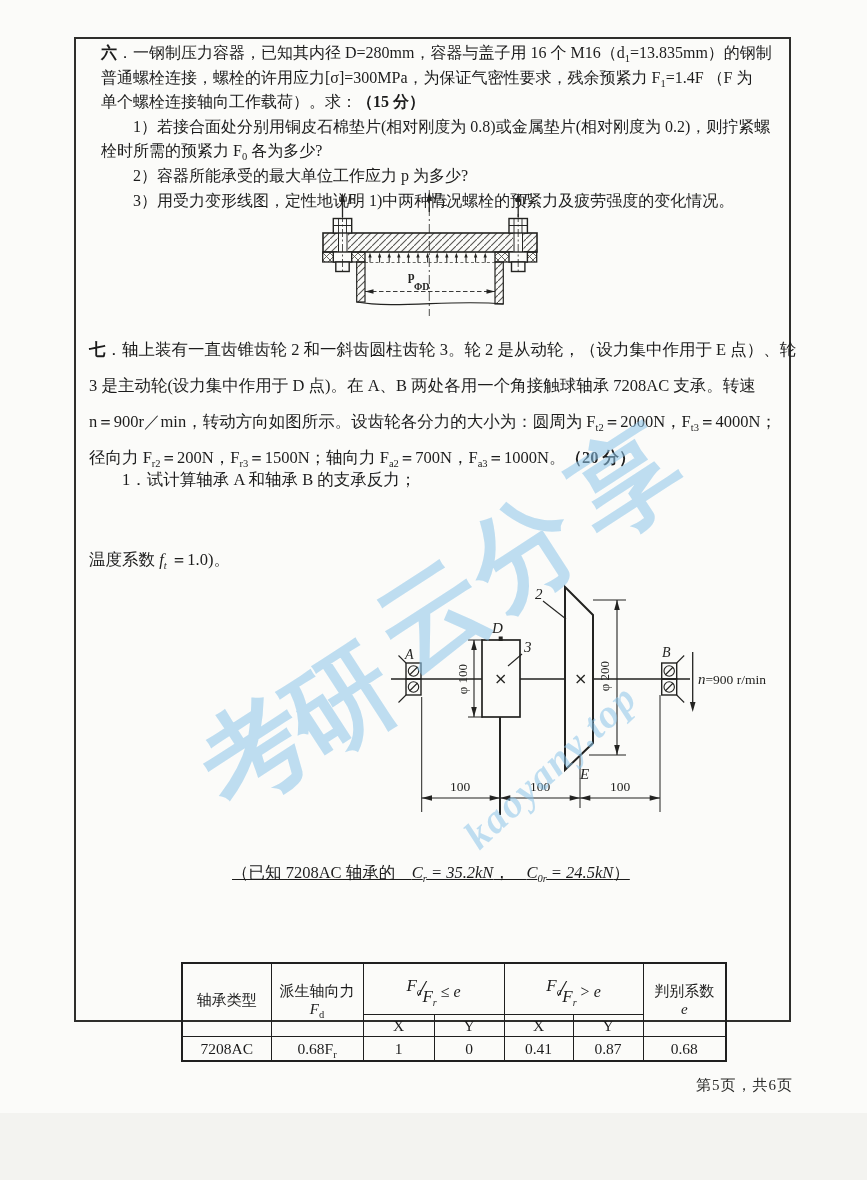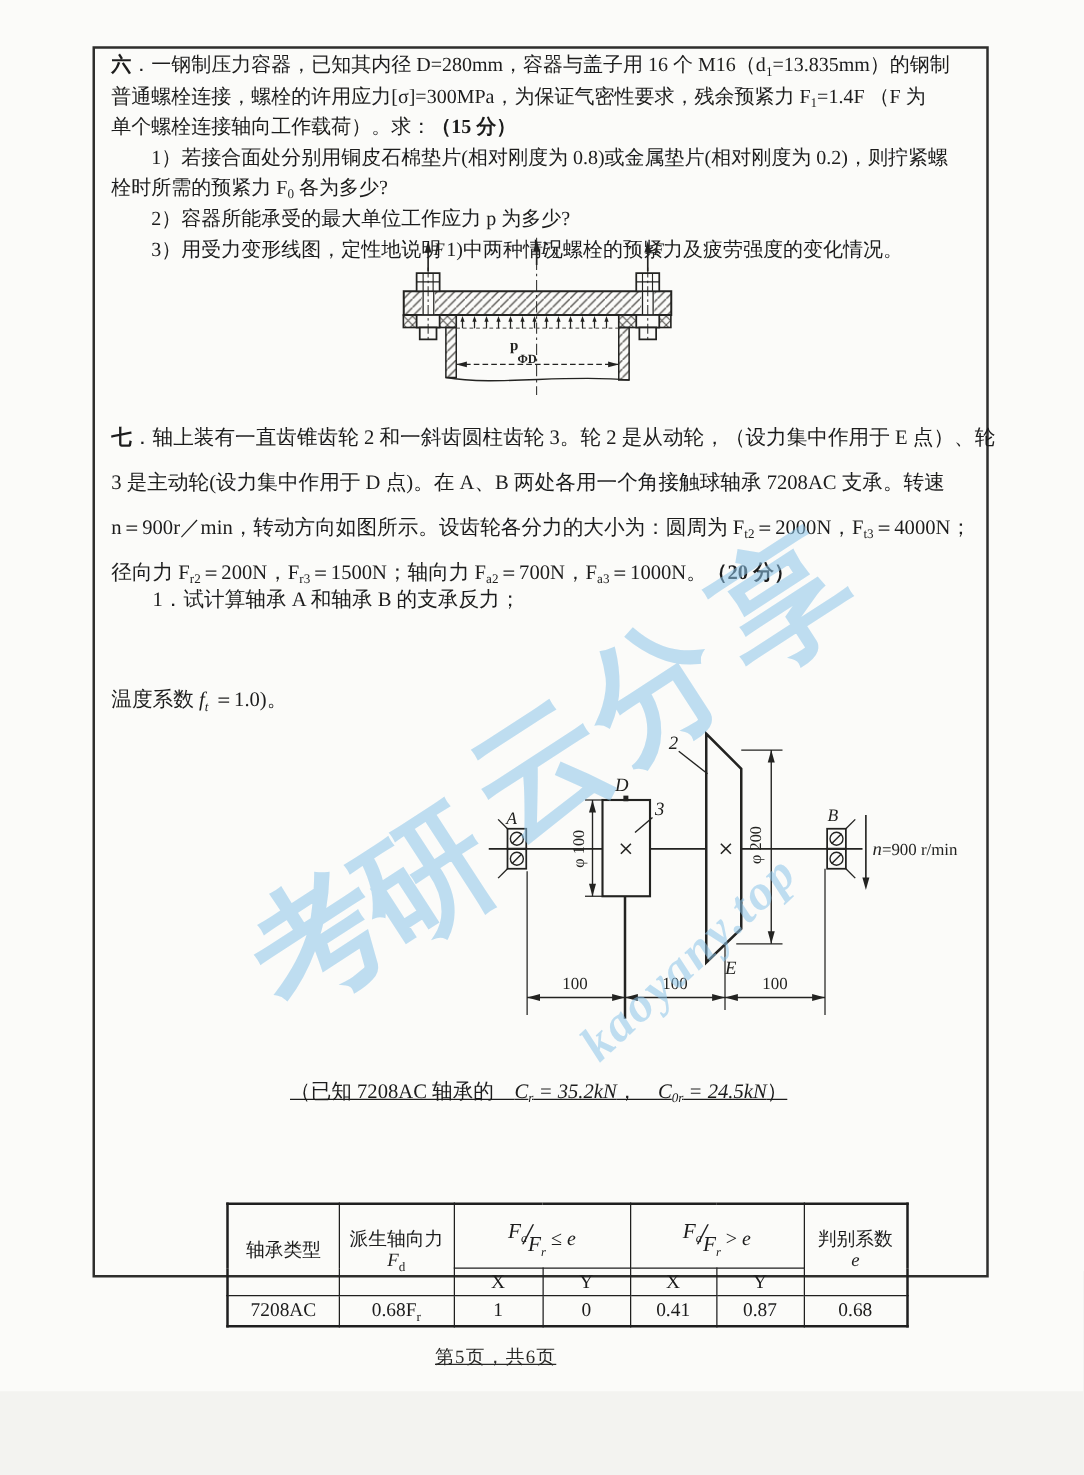--- a/index.html
+++ b/index.html
@@ -2,21 +2,21 @@
 <html><head>
 <meta charset="utf-8">
 <style>
   html,body{margin:0;padding:0;background:#eceae8;}
   .page{position:relative;width:867px;height:1180px;background:#fbfbf9;overflow:hidden;
         font-family:"Liberation Serif","DejaVu Serif",serif;color:#1c1c1c;}
   .below-strip{position:absolute;left:0;top:1113px;width:867px;height:67px;background:#f3f3f0;}
   .frame{position:absolute;left:74px;top:37px;width:717px;height:985px;
          border:2px solid #2e2e2c;box-sizing:border-box;}
   .p6{position:absolute;left:89px;top:41px;width:700px;font-size:16px;line-height:24.6px;}
-  .p6 .line{white-space:pre;}
+  .p6 .line{white-space:pre;margin-left:12px;}
   .p7{position:absolute;left:89px;top:332px;width:702px;font-size:16.5px;line-height:36px;}
   .p7 .line{white-space:pre;}
   .item{position:absolute;left:89px;font-size:16.5px;white-space:pre;text-align:right;}
   b{font-weight:bold;}
   i{font-style:italic;}
   sub{font-size:10.5px;vertical-align:-3.5px;line-height:0;}
   sub.i{font-style:italic;}
   .note{position:absolute;left:232px;top:862px;font-size:16.5px;white-space:pre;text-decoration:underline;}
   .btable{position:absolute;left:181px;top:938px;border-collapse:collapse;table-layout:fixed;
           font-size:15px;margin-top:24px;}
@@ -25,22 +25,22 @@
   .btable{border:2.2px solid #1f1f1f;}
   .btable .r1 th{height:50px;}
   .btable .r2 th{height:21px;font-size:15.5px;}
   .btable .r3 td{height:23px;font-size:15.5px;}
   .btable .sym{font-size:15px;}
   .fr{font-size:16px;}
   .fnum{display:inline-block;transform:translateY(-6px);font-size:17px;font-style:italic;}
   .fden{display:inline-block;transform:translateY(5px);font-size:17px;font-style:italic;}
   .fnum sub,.fden sub{font-size:10px;font-style:italic;}
   .fsl{font-size:24px;font-style:italic;display:inline-block;margin:0 -3px;transform:translateY(-1px);}
-  .footer{position:absolute;left:0;top:1076px;width:793px;text-align:center;font-size:15px;
-          letter-spacing:1px;color:#2a2a28;text-decoration:underline;}
+  .footer{position:absolute;left:0;top:1076px;width:793px;text-align:right;font-size:15px;
+          letter-spacing:1px;color:#2a2a28;}
   .d1{position:absolute;left:295px;top:190px;}
   .d2{position:absolute;left:200px;top:572px;}
   svg text{font-family:"Liberation Serif","DejaVu Serif",serif;fill:#232321;}
   .wm{position:absolute;pointer-events:none;opacity:0.55;z-index:6;}
   .wm-char{width:132px;height:132px;font-size:106px;line-height:130px;text-align:center;
            font-weight:bold;transform:rotate(-33deg);}
   .wm-site{width:300px;font-size:40px;font-style:italic;letter-spacing:2px;
            transform:rotate(-43deg);font-weight:bold;}
 </style>
 </head>

